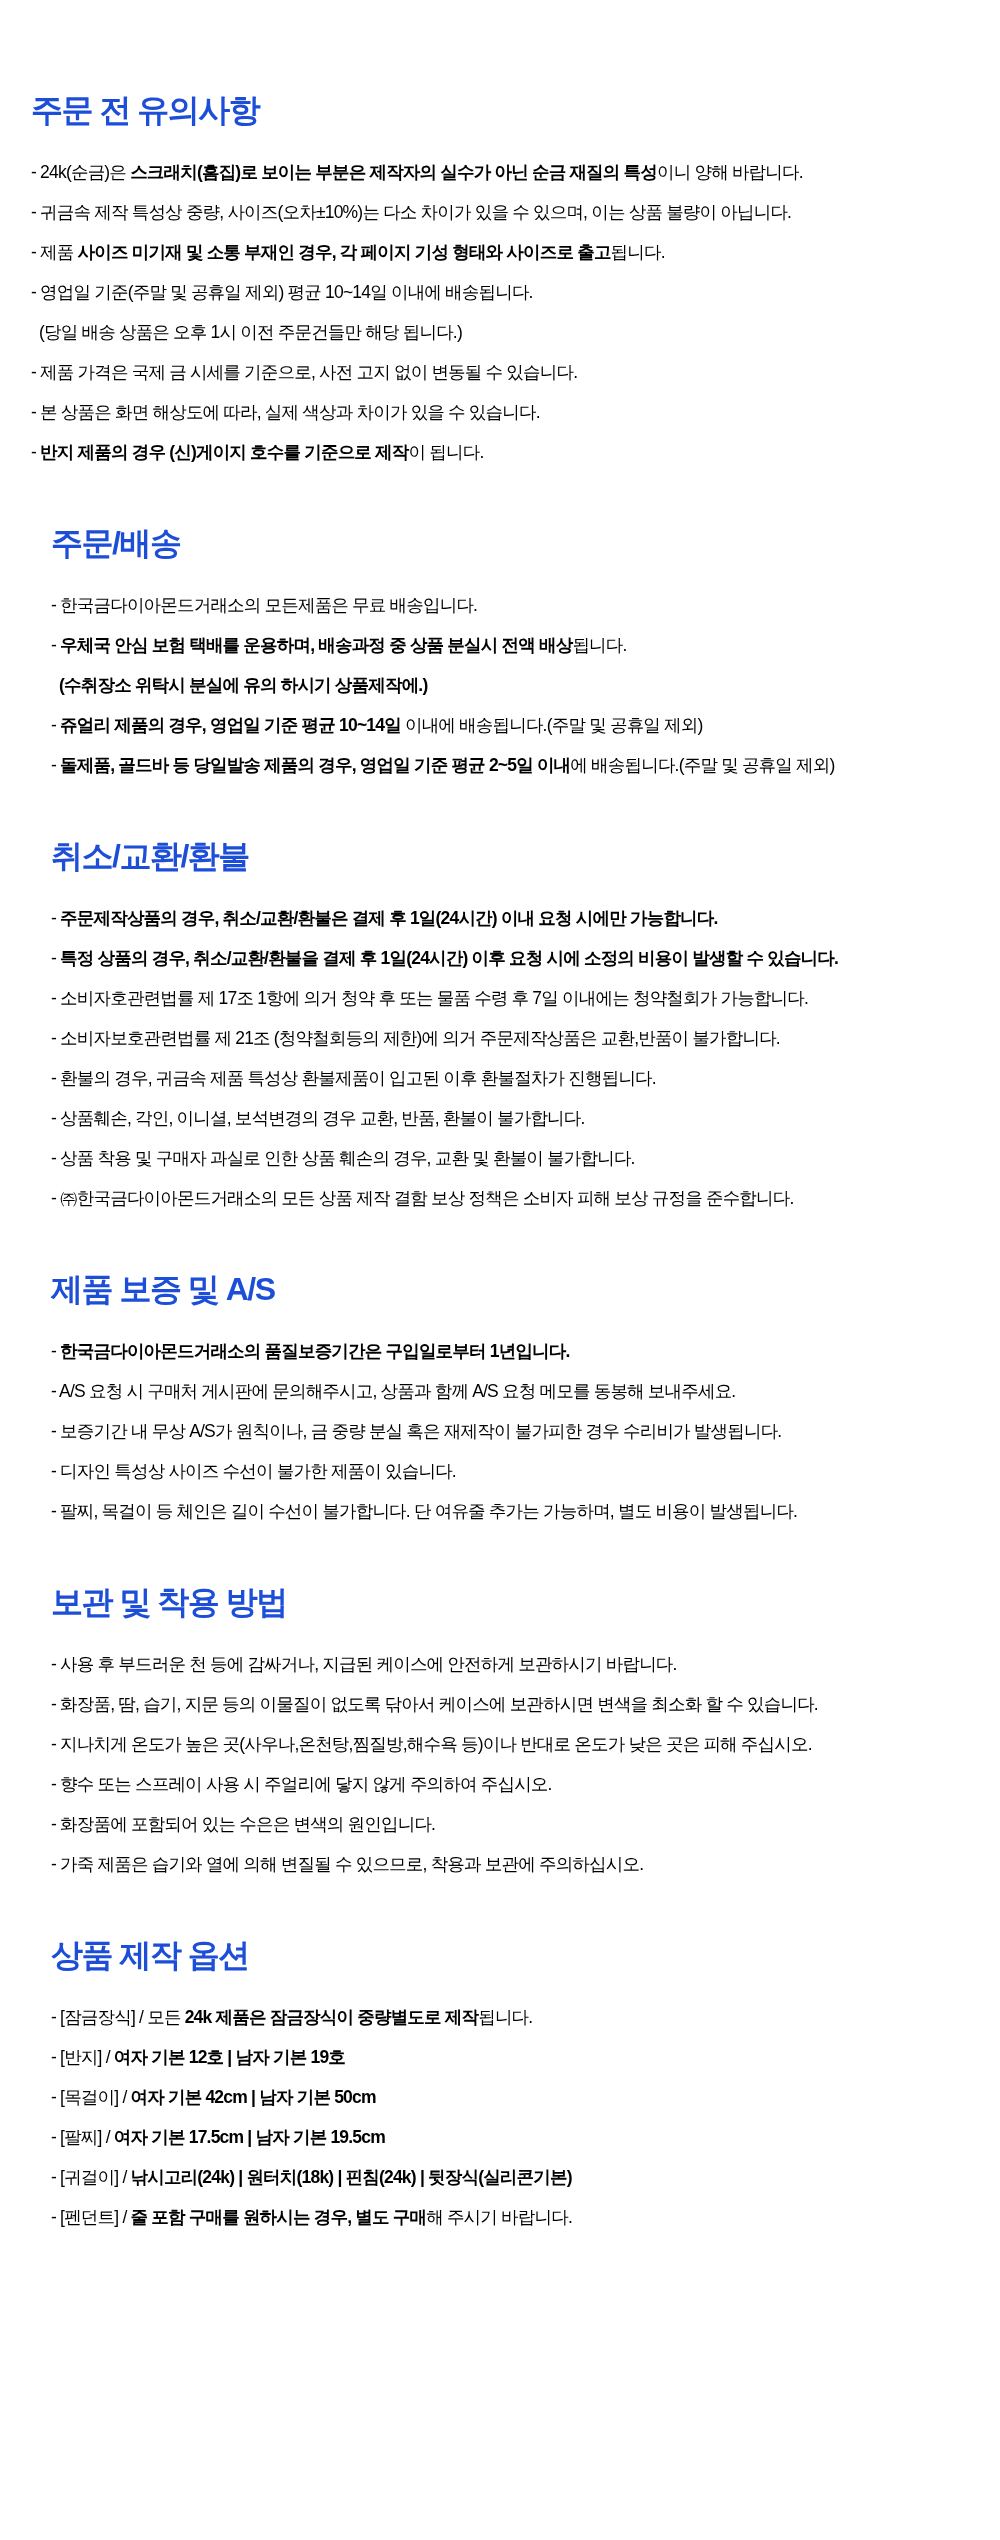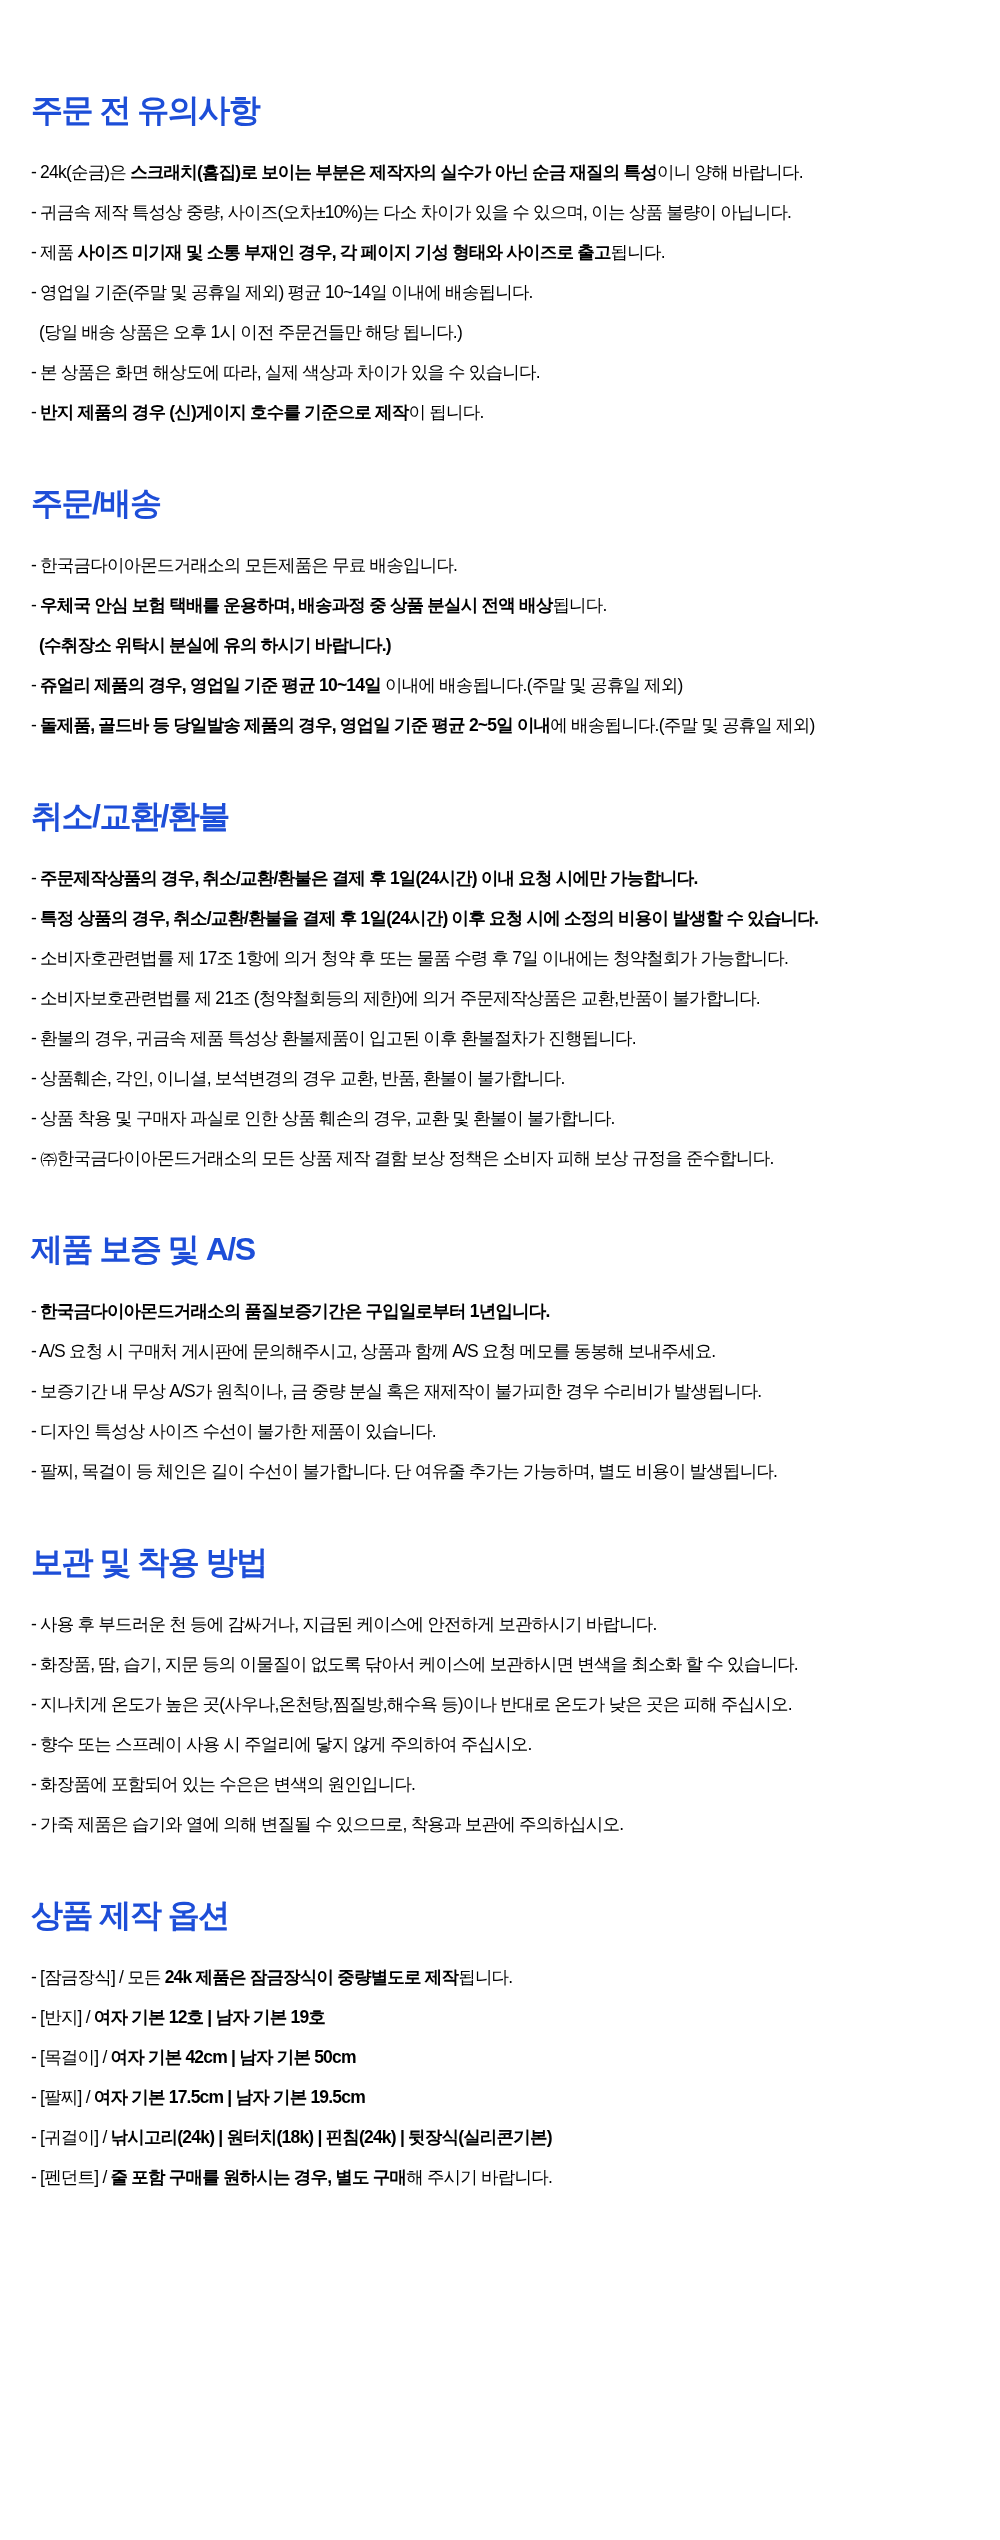--- a/index.html
+++ b/index.html
@@ -11,21 +11,21 @@
     width: 1000px;
     min-height: 2540px;
     font-family: "Liberation Sans", "DejaVu Sans", sans-serif;
     color: #000000;
     box-sizing: border-box;
   }
   .notice-root {
     padding: 92px 40px 40px 31px;
   }
   section.notice-section { display: block; }
-  section.notice-section + section.notice-section { margin-top: 62px; }
+  section.notice-section + section.notice-section { margin-top: 62px; margin-left: 20px; }
   h2.section-title {
     font-size: 32px;
     line-height: 36px;
     font-weight: 700;
     letter-spacing: -1.5px;
     margin: 0 0 34px 0;
     color: #1d4ed8;
   }
   p.item {
     font-size: 17.5px;
@@ -43,28 +43,29 @@
 <body>
 
 <main class="notice-root">
     <section class="notice-section">
       <h2 class="section-title">주문 전 유의사항</h2>
       <p class="item"><span class="r">- 24k(순금)은 </span><span class="b">스크래치(흠집)로 보이는 부분은 제작자의 실수가 아닌 순금 재질의 특성</span><span class="r">이니 양해 바랍니다.</span></p>
       <p class="item"><span class="r">- 귀금속 제작 특성상 중량, 사이즈(오차±10%)는 다소 차이가 있을 수 있으며, 이는 상품 불량이 아닙니다.</span></p>
       <p class="item"><span class="r">- 제품 </span><span class="b">사이즈 미기재 및 소통 부재인 경우, 각 페이지 기성 형태와 사이즈로 출고</span><span class="r">됩니다.</span></p>
       <p class="item"><span class="r">- 영업일 기준(주말 및 공휴일 제외) 평균 10~14일 이내에 배송됩니다.</span></p>
       <p class="item indent"><span class="r">(당일 배송 상품은 오후 1시 이전 주문건들만 해당 됩니다.)</span></p>
+      <p class="item"><span class="r">- 제품 가격은 국제 금 시세를 기준으로, 사전 고지 없이 변동될 수 있습니다.</span></p>
       <p class="item"><span class="r">- 본 상품은 화면 해상도에 따라, 실제 색상과 차이가 있을 수 있습니다.</span></p>
       <p class="item"><span class="r">- </span><span class="b">반지 제품의 경우 (신)게이지 호수를 기준으로 제작</span><span class="r">이 됩니다.</span></p>
     </section>
     <section class="notice-section">
       <h2 class="section-title">주문/배송</h2>
       <p class="item"><span class="r">- 한국금다이아몬드거래소의 모든제품은 무료 배송입니다.</span></p>
       <p class="item"><span class="r">- </span><span class="b">우체국 안심 보험 택배를 운용하며, 배송과정 중 상품 분실시 전액 배상</span><span class="r">됩니다.</span></p>
-      <p class="item indent"><span class="b">(수취장소 위탁시 분실에 유의 하시기 바랍니다.)</span></p>
+      <p class="item indent"><span class="b">(수취장소 위탁시 분실에 유의 하시기 상품제작에.)</span></p>
       <p class="item"><span class="r">- </span><span class="b">쥬얼리 제품의 경우, 영업일 기준 평균 10~14일</span><span class="r"> 이내에 배송됩니다.(주말 및 공휴일 제외)</span></p>
       <p class="item"><span class="r">- </span><span class="b">돌제품, 골드바 등 당일발송 제품의 경우, 영업일 기준 평균 2~5일 이내</span><span class="r">에 배송됩니다.(주말 및 공휴일 제외)</span></p>
     </section>
     <section class="notice-section">
       <h2 class="section-title">취소/교환/환불</h2>
       <p class="item"><span class="r">- </span><span class="b">주문제작상품의 경우, 취소/교환/환불은 결제 후 1일(24시간) 이내 요청 시에만 가능합니다.</span></p>
       <p class="item"><span class="r">- </span><span class="b">특정 상품의 경우, 취소/교환/환불을 결제 후 1일(24시간) 이후 요청 시에 소정의 비용이 발생할 수 있습니다.</span></p>
       <p class="item"><span class="r">- 소비자호관련법률 제 17조 1항에 의거 청약 후 또는 물품 수령 후 7일 이내에는 청약철회가 가능합니다.</span></p>
       <p class="item"><span class="r">- 소비자보호관련법률 제 21조 (청약철회등의 제한)에 의거 주문제작상품은 교환,반품이 불가합니다.</span></p>
       <p class="item"><span class="r">- 환불의 경우, 귀금속 제품 특성상 환불제품이 입고된 이후 환불절차가 진행됩니다.</span></p>

